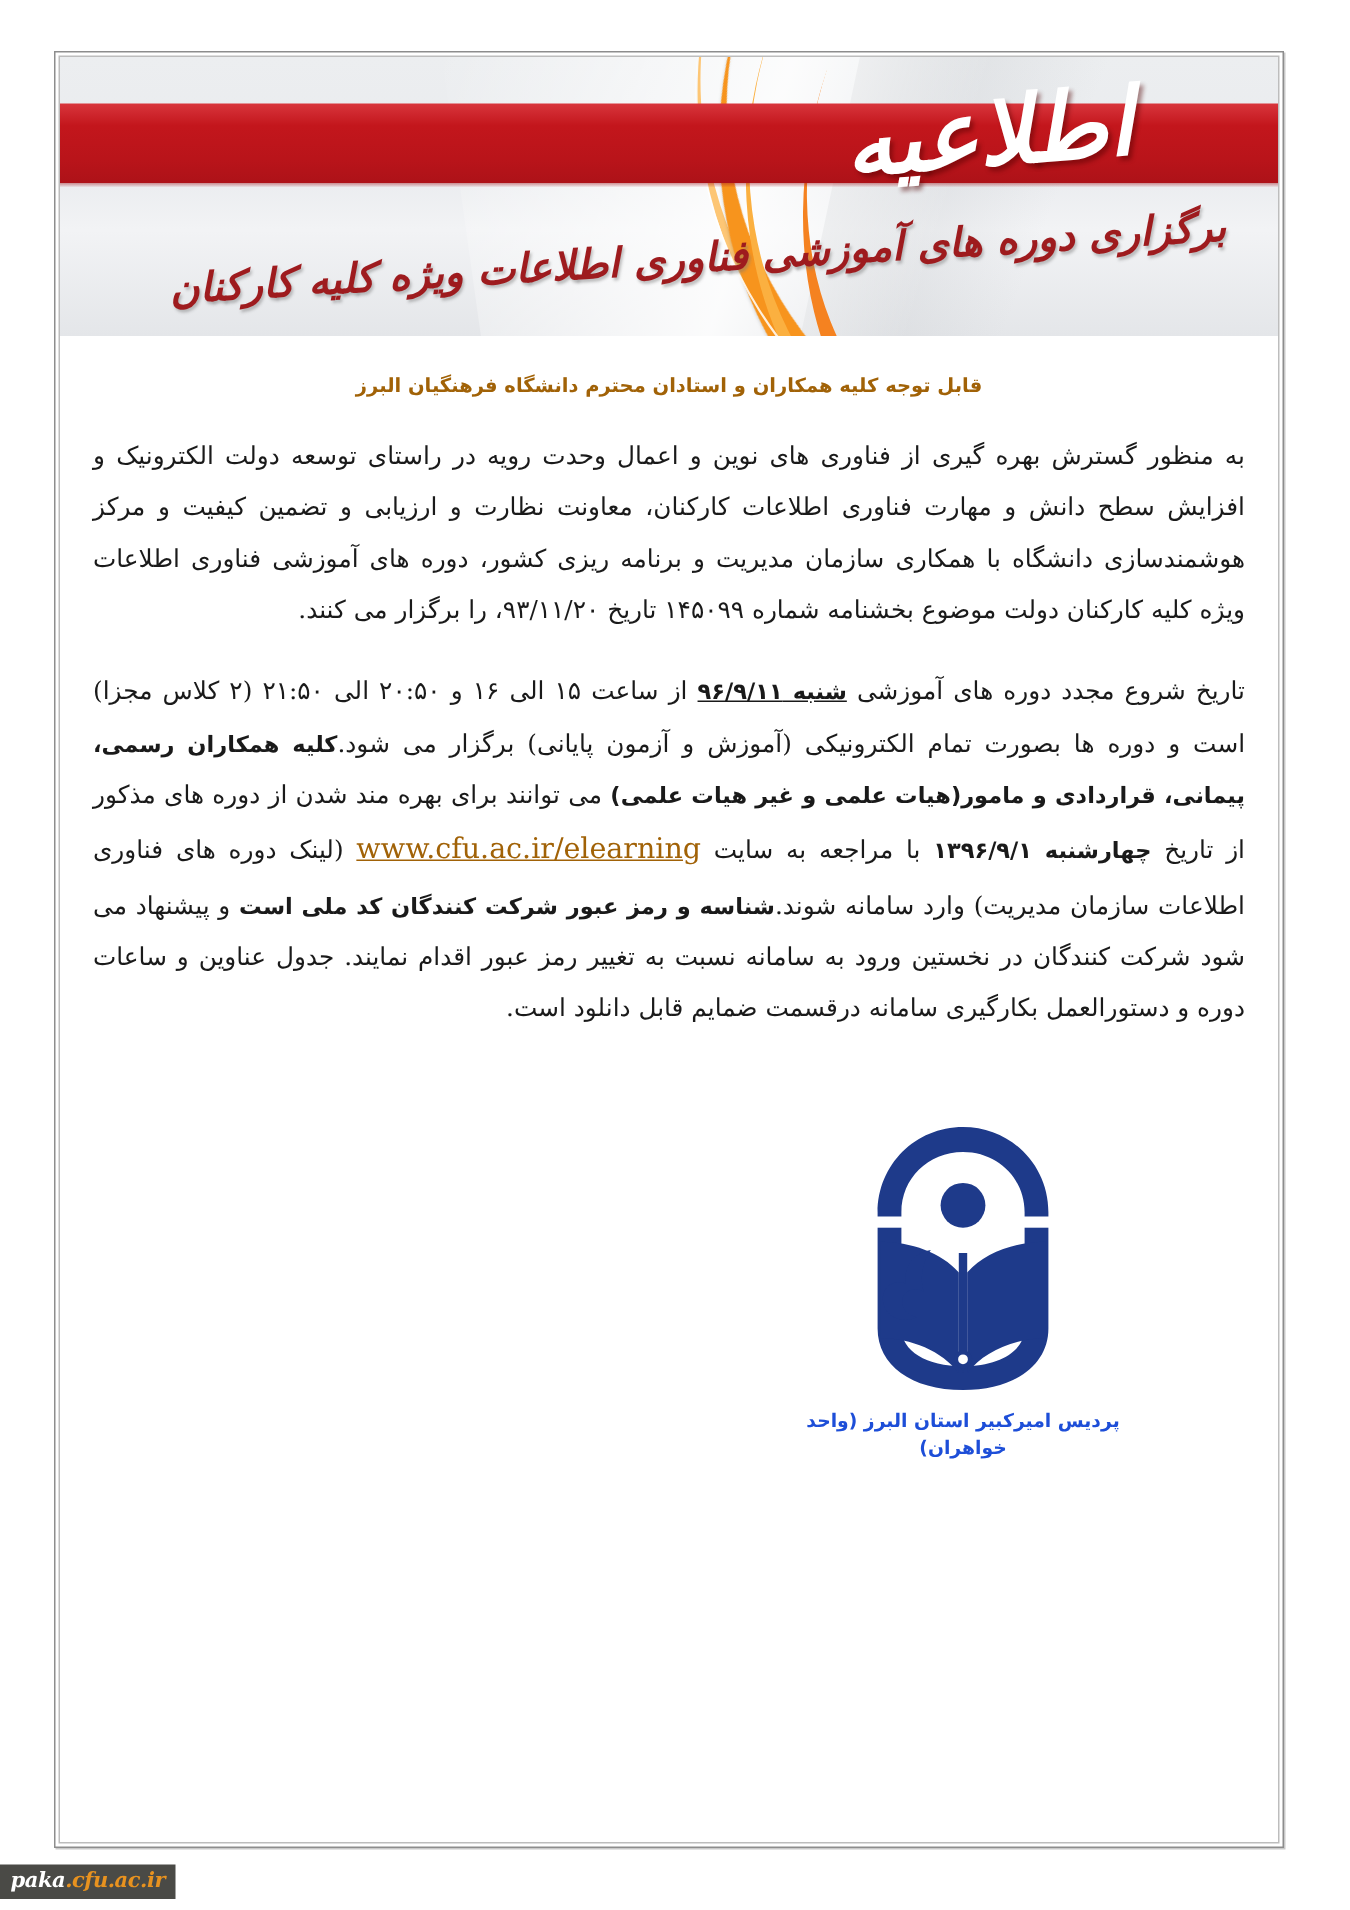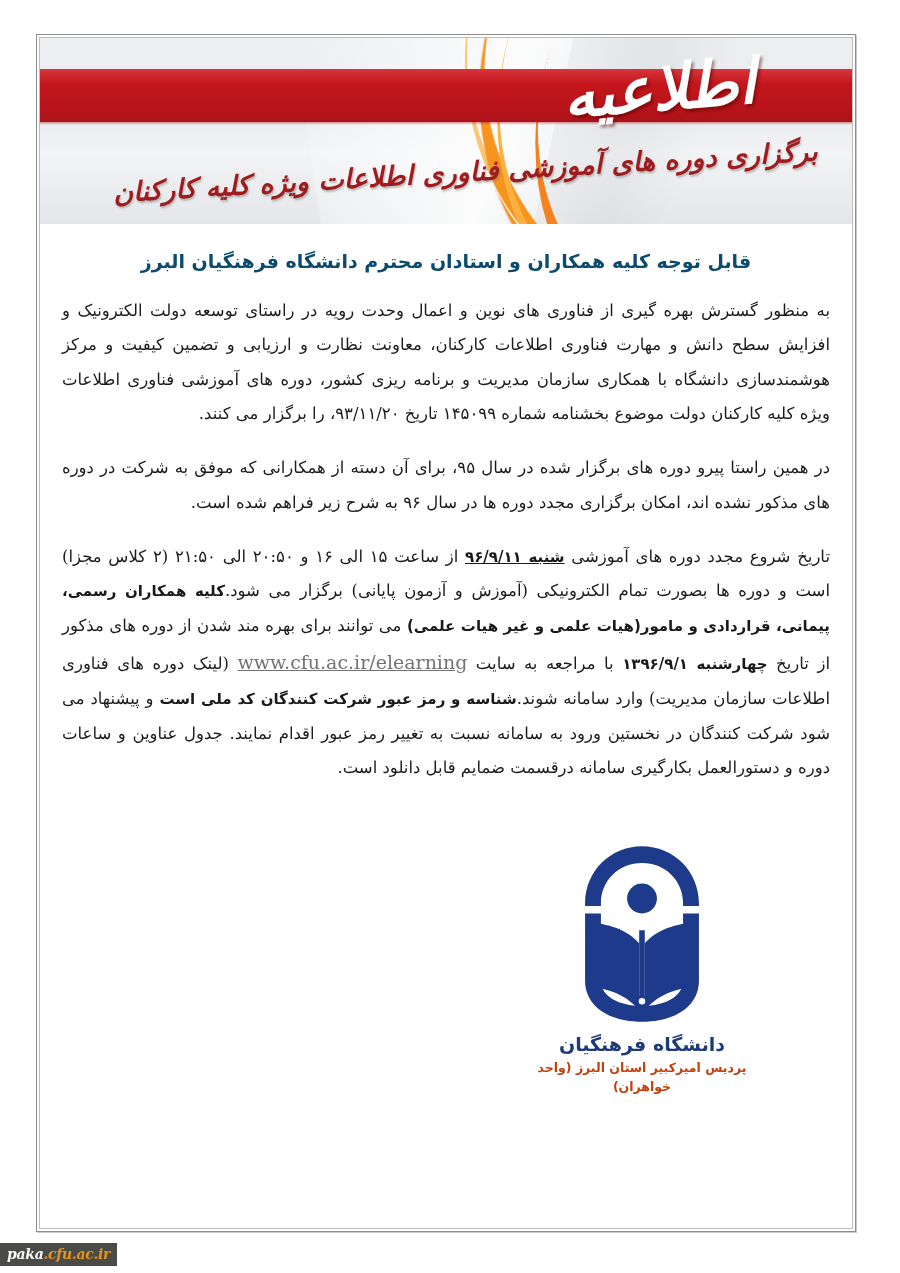--- a/index.html
+++ b/index.html
@@ -171,22 +171,22 @@
 
   
   .doc-body {
     padding: 26px 22px 0 22px;
     direction: rtl;
   }
   .headline {
     text-align: center;
     font-family: "DejaVu Sans", "Liberation Sans", sans-serif;
     font-weight: 700;
-    font-size: 19px;
-    color: #0c4a6e;
+    font-size: 13px;
+    color: #a16207;
     margin: 0 0 22px 0;
     letter-spacing: -.2px;
   }
   p.para {
     margin: 0 0 20px 0;
     text-align: justify;
     text-align-last: right;
     font-family: "DejaVu Serif", "Liberation Serif", serif;
     font-size: 16.5px;
     line-height: 2.08;
@@ -194,21 +194,21 @@
   }
   p.para:last-child { margin-bottom: 0; }
   .b { font-family: "DejaVu Sans", "Liberation Sans", sans-serif; font-weight: 700; font-size: 15px; }
   .bu { font-family: "DejaVu Sans", "Liberation Sans", sans-serif; font-weight: 700; font-size: 15px; text-decoration: underline; margin-top: 48px; }
   .lnk {
     direction: ltr;
     unicode-bidi: embed;
     display: inline-block;
     font-family: "DejaVu Serif", "Liberation Serif", serif;
     font-size: 19px;
-    color: #737373;
+    color: #a16207;
     text-decoration: underline;
   }
 
   
   .logo-block {
     margin-top: 54px;
     padding-right: 58px;
     text-align: center;
     width: 260px;
   }
@@ -218,21 +218,21 @@
     font-family: "DejaVu Sans", "Liberation Sans", sans-serif;
     font-weight: 700;
     font-size: 19px;
     color: #1e3a77;
     letter-spacing: -.3px;
   }
   .org-line {
     font-family: "DejaVu Sans", "Liberation Sans", sans-serif;
     font-weight: 700;
     font-size: 12.5px;
-    color: #c2410c;
+    color: #1d4ed8;
     margin-top: 4px;
     line-height: 1.5;
   }
 
   
   .watermark {
     position: absolute;
     left: 0;
     top: 1243px;
     background: #4a4a46;
@@ -270,21 +270,20 @@
       <div class="banner-title">اطلاعیه</div>
       <div class="banner-subtitle">برگزاری دوره های آموزشی فناوری اطلاعات ویژه کلیه کارکنان</div>
     </div>
 
     <div class="doc-body">
 
       <div class="headline">قابل توجه کلیه همکاران و استادان محترم دانشگاه فرهنگیان البرز</div>
 
       <p class="para">به منظور گسترش بهره گیری از فناوری های نوین و اعمال وحدت رویه در راستای توسعه دولت الکترونیک و افزایش سطح دانش و مهارت فناوری اطلاعات کارکنان، معاونت نظارت و ارزیابی و تضمین کیفیت و مرکز هوشمندسازی دانشگاه با همکاری سازمان مدیریت و برنامه ریزی کشور، دوره های آموزشی فناوری اطلاعات ویژه کلیه کارکنان دولت موضوع بخشنامه شماره ۱۴۵۰۹۹ تاریخ ۹۳/۱۱/۲۰، را برگزار می کنند.</p>
 
-      <p class="para">در همین راستا پیرو دوره های برگزار شده در سال ۹۵، برای آن دسته از همکارانی که موفق به شرکت در دوره های مذکور نشده اند، امکان برگزاری مجدد دوره ها در سال ۹۶ به شرح زیر فراهم شده است.</p>
 
       <p class="para">
         <span>تاریخ شروع مجدد دوره های آموزشی </span><span class="bu">شنبه ۹۶/۹/۱۱</span><span> از ساعت ۱۵ الی ۱۶ و ۲۰:۵۰ الی ۲۱:۵۰ (۲ کلاس مجزا) است و دوره ها بصورت تمام الکترونیکی (آموزش و آزمون پایانی) برگزار می شود.</span><span class="b">کلیه همکاران رسمی، پیمانی، قراردادی و مامور(هیات علمی و غیر هیات علمی)</span><span> می توانند برای بهره مند شدن از دوره های مذکور از تاریخ </span><span class="b">چهارشنبه ۱۳۹۶/۹/۱</span><span> با مراجعه به سایت </span><a class="lnk" href="#">www.cfu.ac.ir/elearning</a><span> (لینک دوره های فناوری اطلاعات سازمان مدیریت) وارد سامانه شوند.</span><span class="b">شناسه و رمز عبور شرکت کنندگان کد ملی است</span><span> و پیشنهاد می شود شرکت کنندگان در نخستین ورود به سامانه نسبت به تغییر رمز عبور اقدام نمایند. جدول عناوین و ساعات دوره و دستورالعمل بکارگیری سامانه درقسمت ضمایم قابل دانلود است.</span>
       </p>
 
 
       <div class="logo-block">
         <svg class="logo-mark" viewBox="0 0 150 200" aria-hidden="true">
           <g fill="#1e3a8a">
 
@@ -299,21 +298,20 @@
             <path d="M16 88 C38 88 60 96 72 110 L72 182 C60 166 38 157 16 157 Z"></path>
 
             <path d="M134 88 C112 88 90 96 78 110 L78 182 C90 166 112 157 134 157 Z"></path>
 
             <path d="M72 96 L78 96 L78 172 L75 182 L72 172 Z"></path>
             <circle cx="75" cy="172" r="5" fill="#ffffff" stroke="#1e3a8a" stroke-width="3"></circle>
 
             <path d="M52 94 C40 96 32 106 34 118 C24 114 16 122 18 132 C20 142 32 147 42 142 C34 140 30 134 32 128 C34 122 42 120 47 124 C44 114 46 102 52 94 Z"></path>
           </g>
         </svg>
-        <div class="org-name">دانشگاه فرهنگیان</div>
         <div class="org-line">پردیس امیرکبیر استان البرز (واحد خواهران)</div>
       </div>
 
     </div>
   </div>
 </div>
 
 <div class="watermark"><span class="wm-prefix">paka</span><span class="wm-orange">.cfu.ac.ir</span></div>
 
 </body></html>

